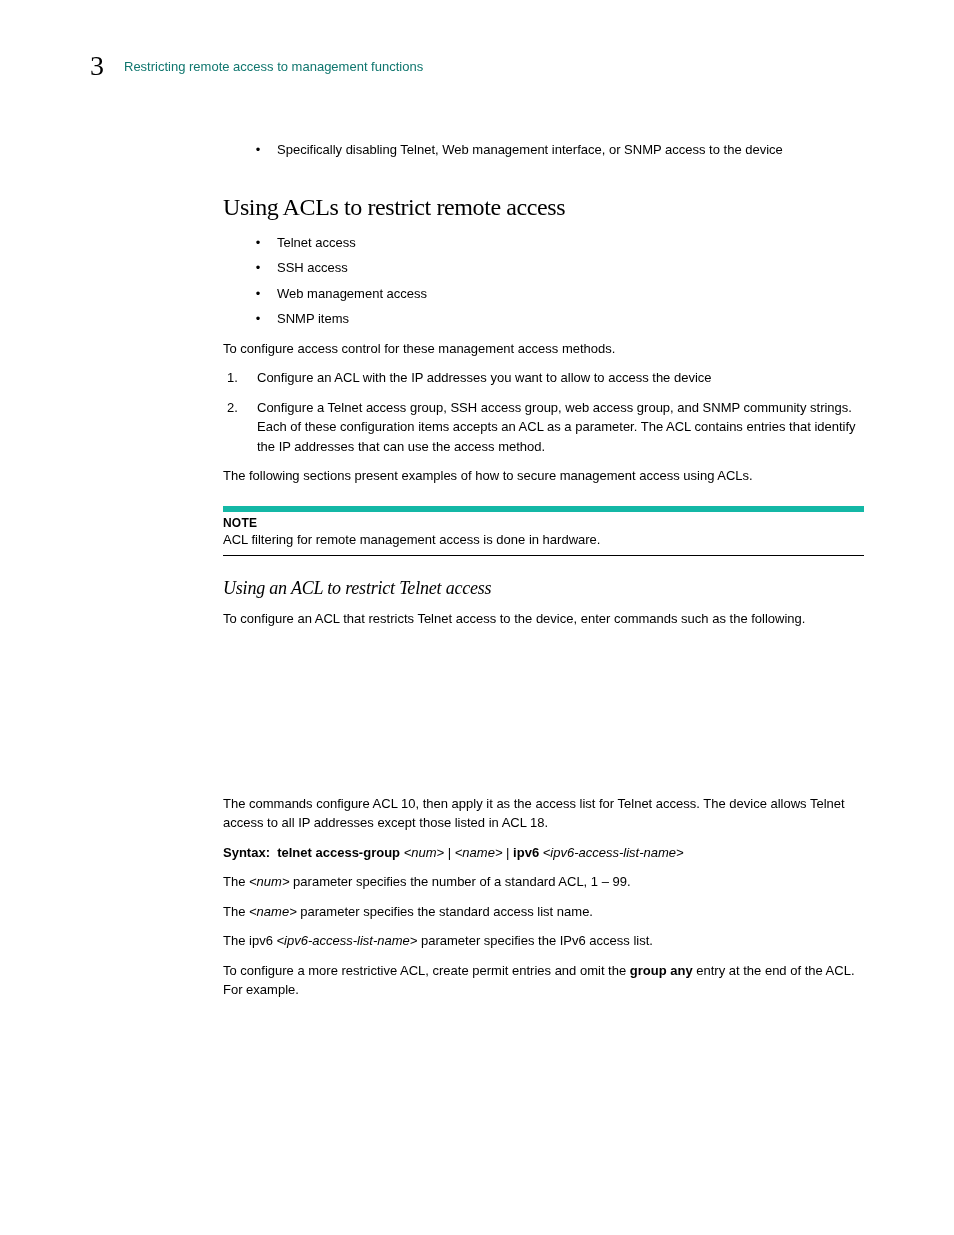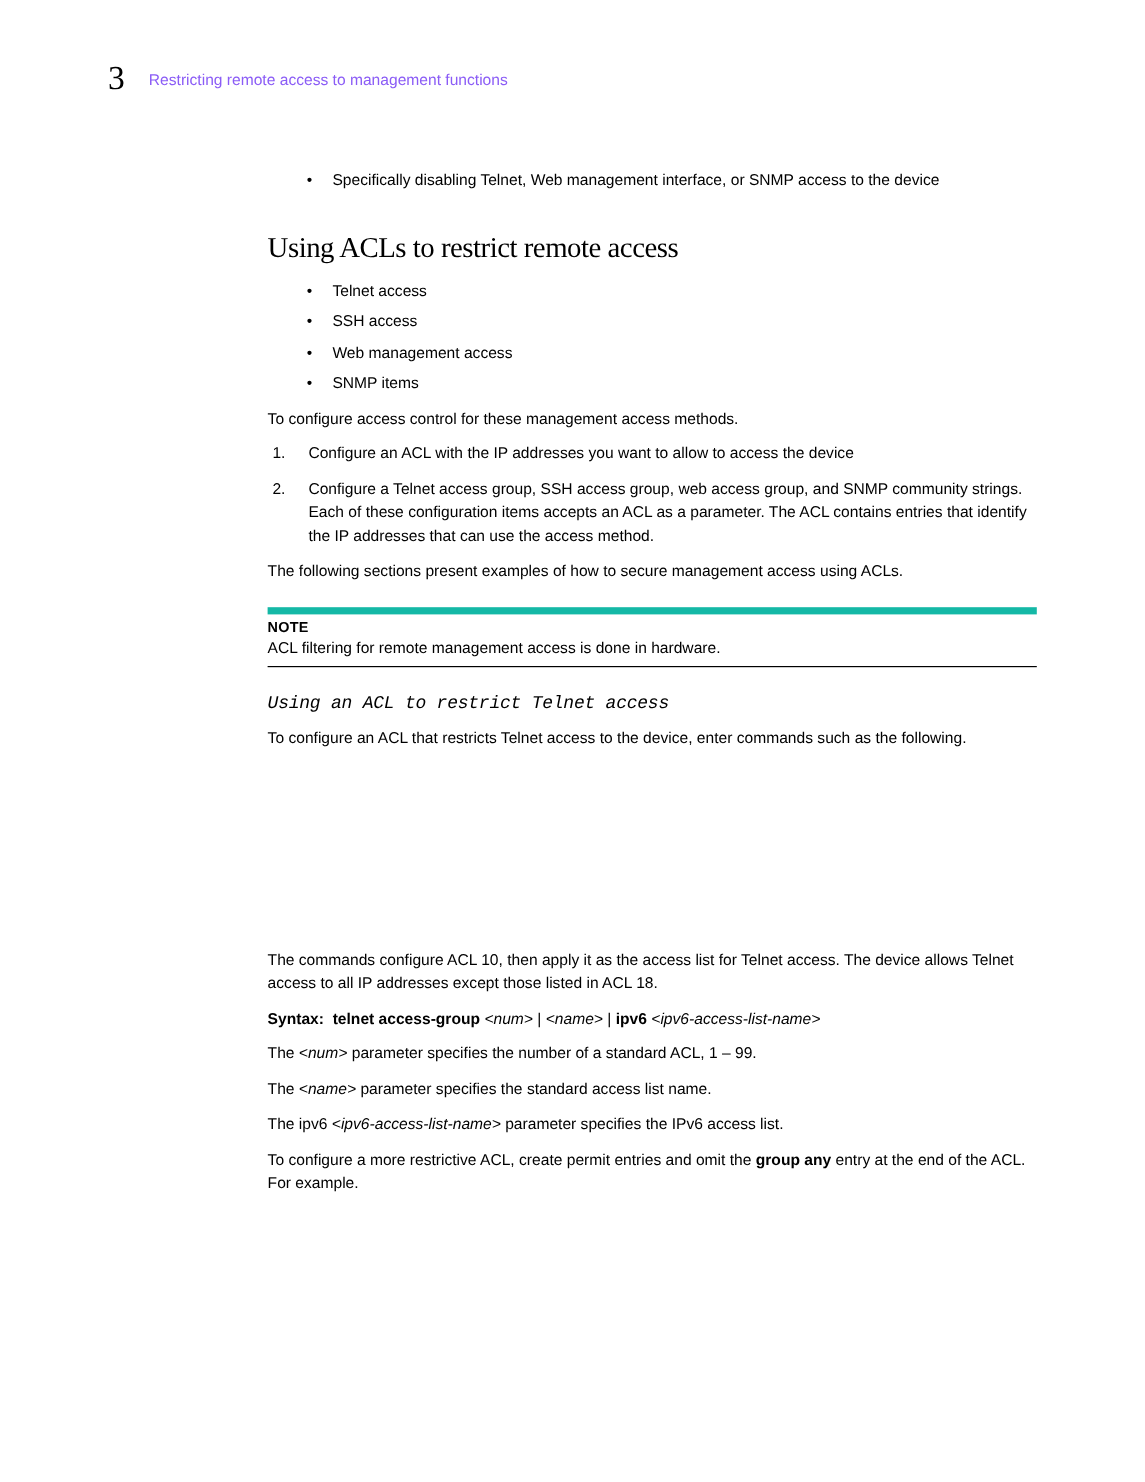--- a/index.html
+++ b/index.html
@@ -22,21 +22,21 @@
     gap: 20px;
     margin-bottom: 58px;
   }
   .chapter-num {
     font-family: Georgia, 'Times New Roman', serif;
     font-size: 28px;
     font-weight: 400;
   }
   .header-title {
     font-size: 13px;
-    color: #8b5cf6;
+    color: #0f766e;
   }
   .content {
     margin-left: 133px;
   }
   .bullet-item {
     display: flex;
     gap: 12px;
     font-size: 13px;
     line-height: 1.5;
     margin-bottom: 6px;
@@ -78,24 +78,24 @@
   .note-title {
     font-size: 12px;
     font-weight: bold;
     letter-spacing: 0.2px;
   }
   .note-body {
     font-size: 13px;
     line-height: 1.5;
   }
   h3.subsection-title {
-    font-family: Liberation Mono, monospace;
+    font-family: Liberation Serif, serif;
     font-style: italic;
     font-weight: 400;
-    font-size: 15px;
+    font-size: 18px;
     letter-spacing: -0.2px;
     margin: 22px 0 10px 0;
   }
   .gap-block {
     height: 155px;
   }
   .syntax b { font-weight: bold; }
   .syntax i, .body-text i { font-style: italic; }
 </style>
 </head>

